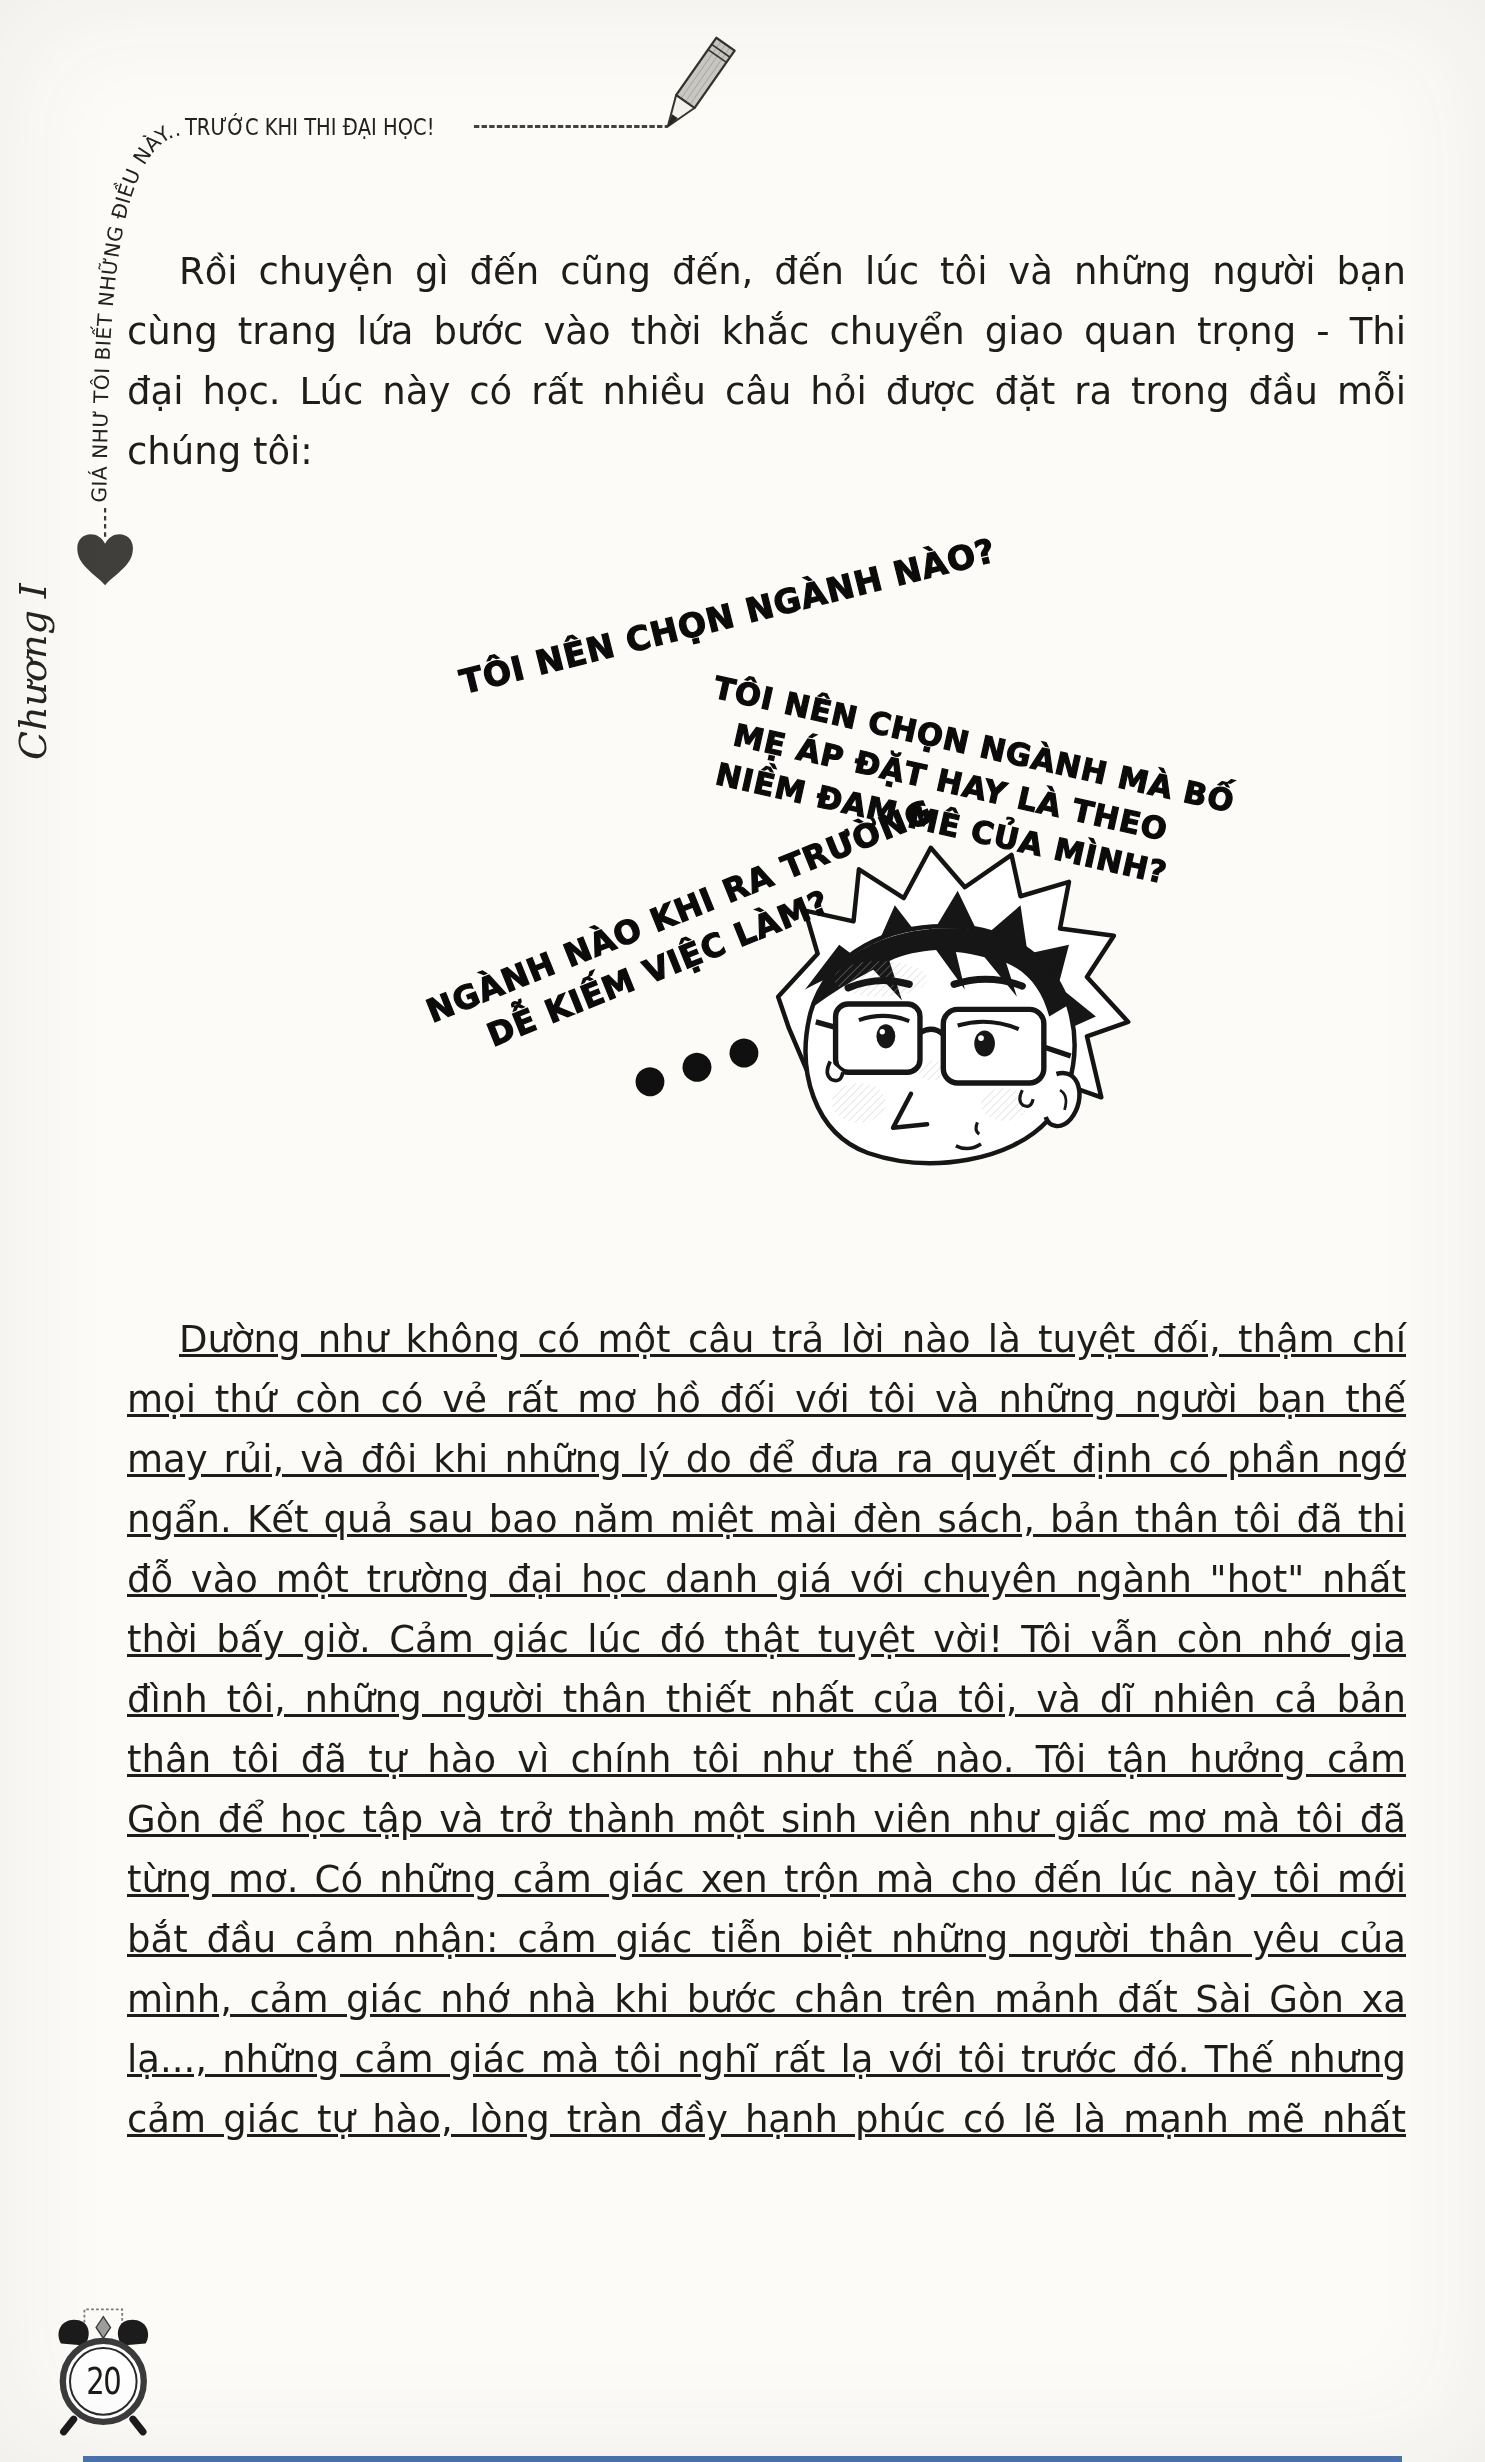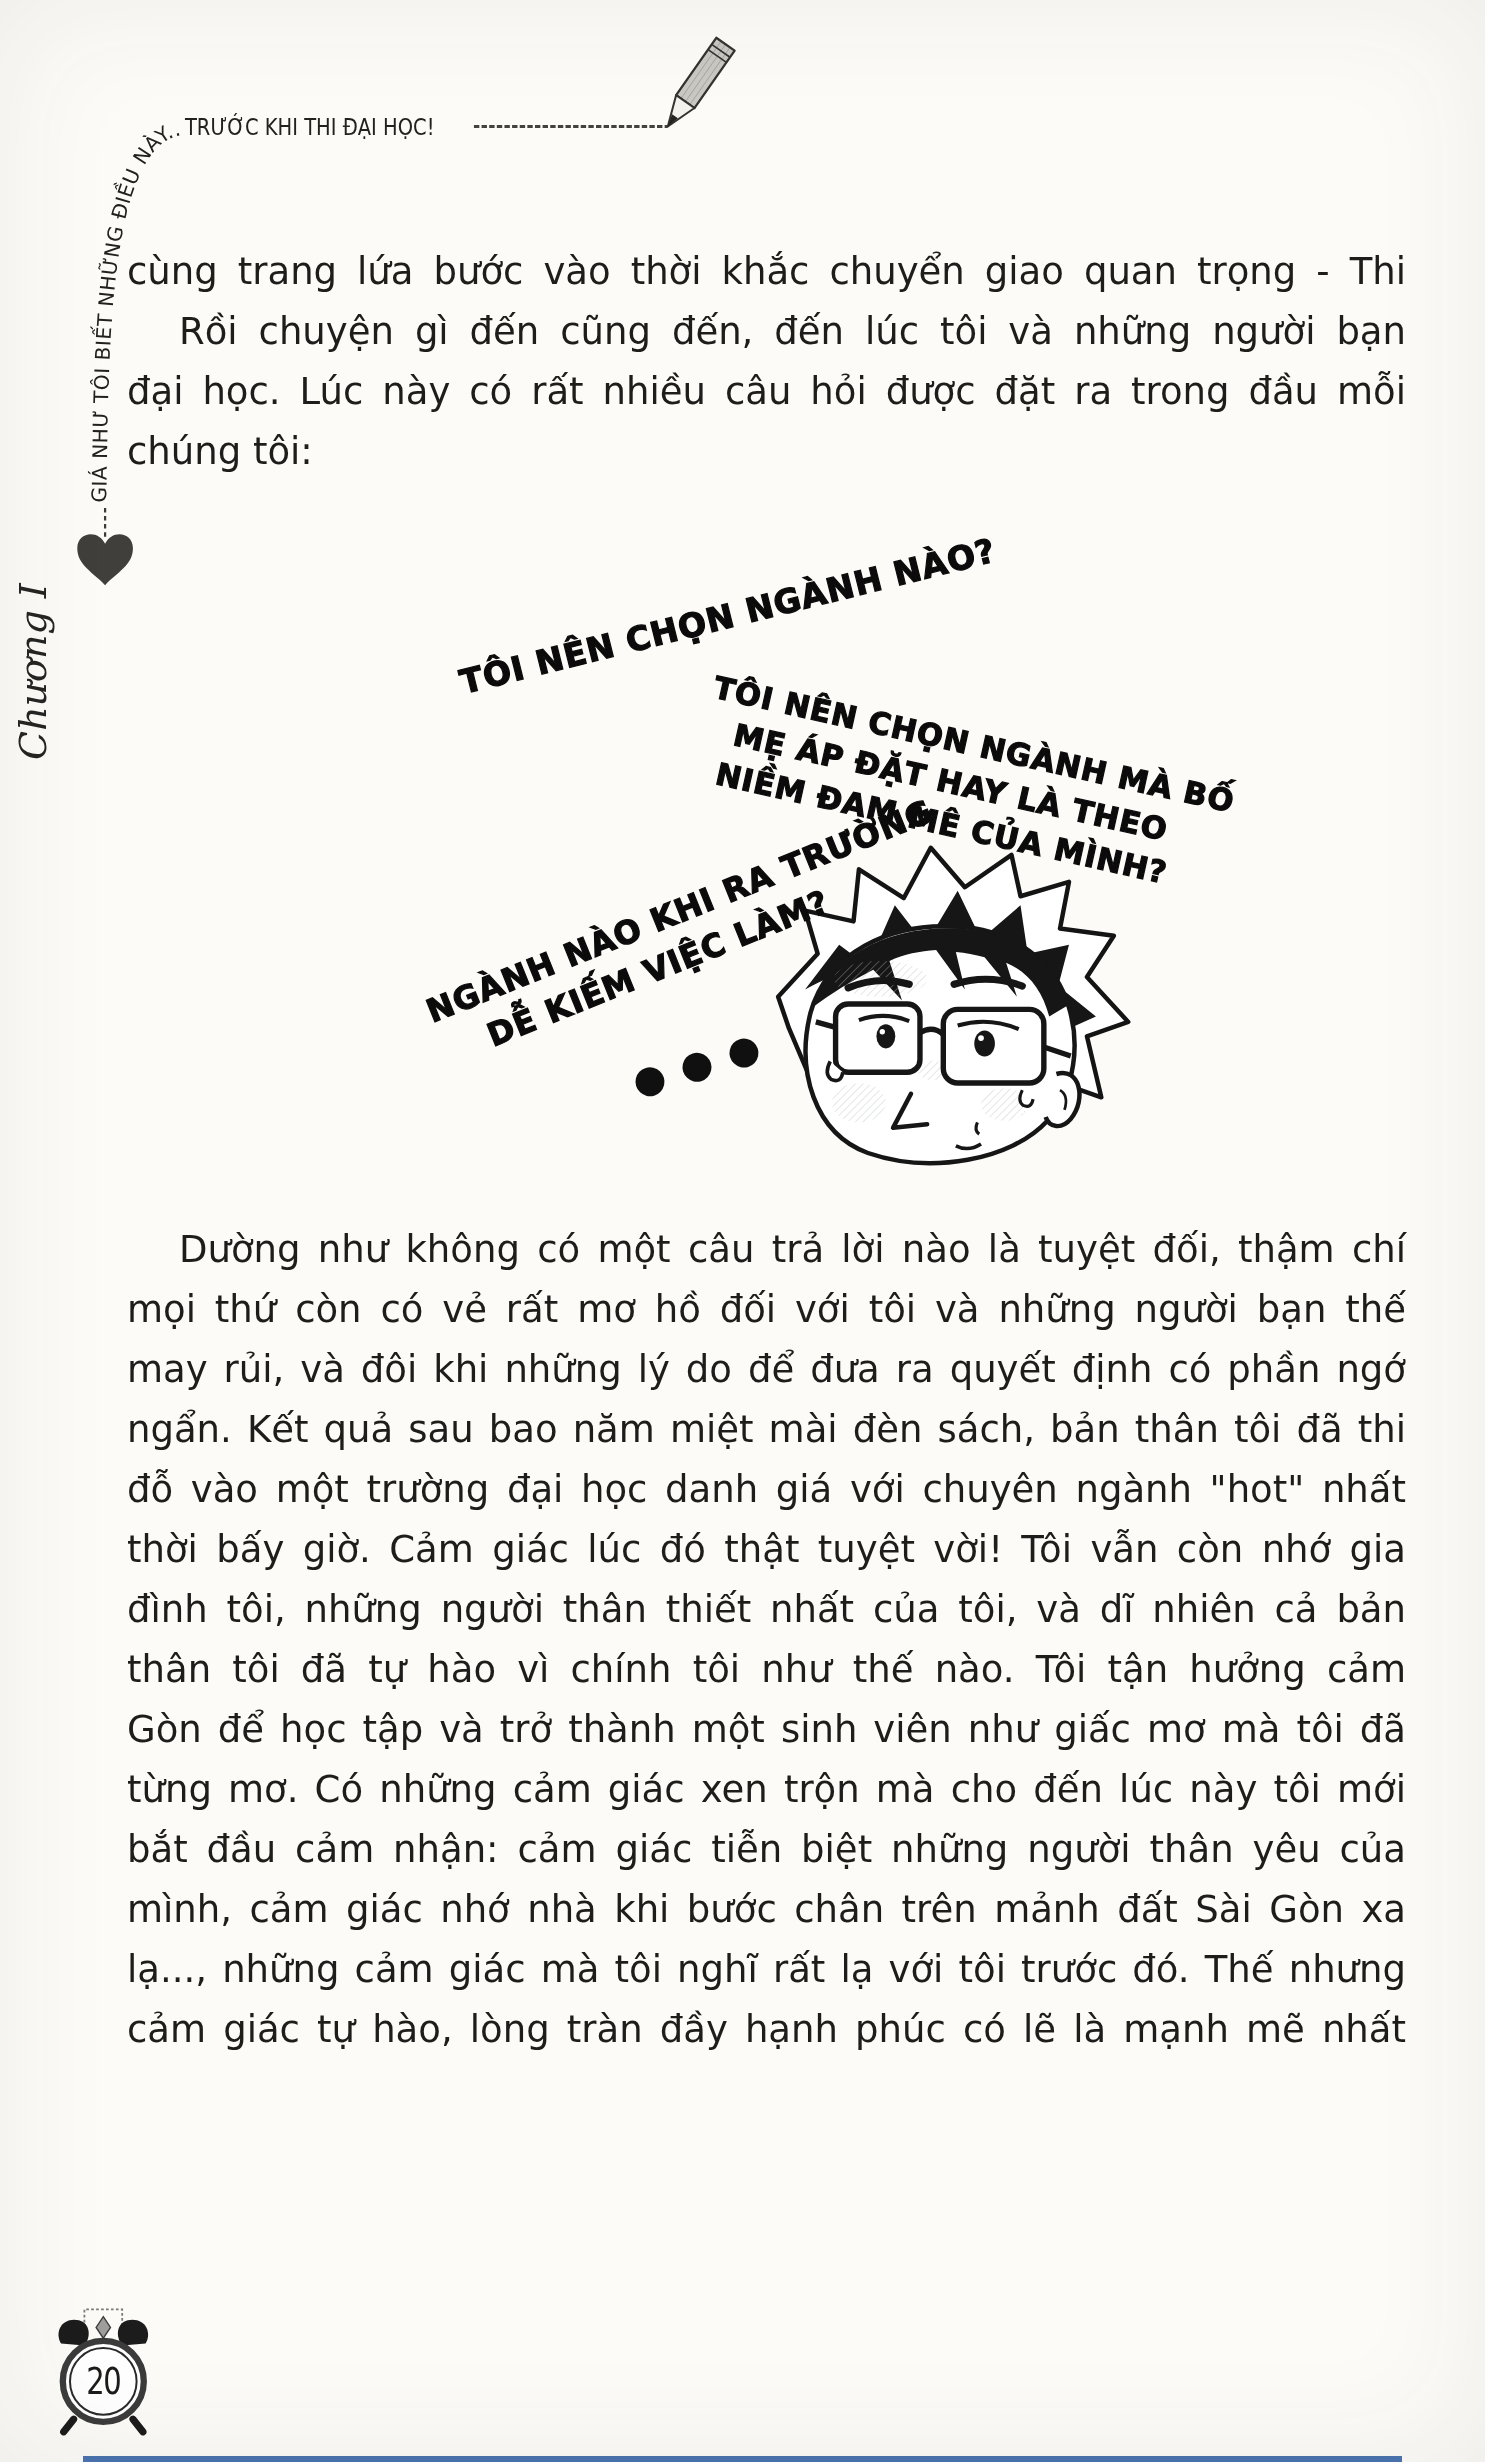--- a/index.html
+++ b/index.html
@@ -9,21 +9,21 @@
     font-family:"DejaVu Sans", sans-serif; color:#1d1c1a;
   }
   .page::after {
     content:''; position:absolute; inset:0; pointer-events:none;
     box-shadow: inset 0 0 126px rgba(60,60,55,0.07);
   }
 
   
   .para { position:absolute; left:127px; width:1279px; font-size:37px; line-height:60px; color:#1e1d1b; }
   #para1 { top:242px; }
-  #para2 { top:1220px; }
+  #para2 { top:1310px;text-decoration:underline; }
   .pline { text-align:justify; text-align-last:justify; white-space:nowrap; }
   .pline.indent { text-indent:52px; }
   .pline.short { text-align-last:left; }
 
   
   .q {
     position:absolute; font-weight:bold; color:#0b0b0b;
     -webkit-text-stroke:1.2px #0b0b0b; letter-spacing:0.9px; text-align:center;
     z-index:3; white-space:nowrap;
   }
@@ -78,22 +78,22 @@
       <line x1="813.3" y1="63.8" x2="792.9" y2="49.4" stroke="#35332f" stroke-width="1.8"></line>
     </g>
 
     <line x1="117" y1="566" x2="117" y2="600" stroke="#3c3b38" stroke-width="2.5" stroke-dasharray="5 4"></line>
     <path d="M 117 606 C 110 590 86 592 86 611 C 86 630 104 638 117 652 C 130 638 148 630 148 611 C 148 592 124 590 117 606 Z" fill="#403f3c"></path>
   </svg>
 
   <div class="chapter">Chương I</div>
 
   <div class="para" id="para1">
+    <div class="pline indent">Rồi chuyện gì đến cũng đến, đến lúc tôi và những người bạn</div>
     <div class="pline">cùng trang lứa bước vào thời khắc chuyển giao quan trọng - Thi</div>
-    <div class="pline indent">Rồi chuyện gì đến cũng đến, đến lúc tôi và những người bạn</div>
     <div class="pline">đại học. Lúc này có rất nhiều câu hỏi được đặt ra trong đầu mỗi</div>
     <div class="pline short">chúng tôi:</div>
   </div>
 
   <div class="q" id="q1">TÔI NÊN CHỌN NGÀNH NÀO?</div>
   <div class="q" id="q2">
     <div>TÔI NÊN CHỌN NGÀNH MÀ BỐ</div>
     <div>MẸ ÁP ĐẶT HAY LÀ THEO</div>
     <div>NIỀM ĐAM MÊ CỦA MÌNH?</div>
   </div>

